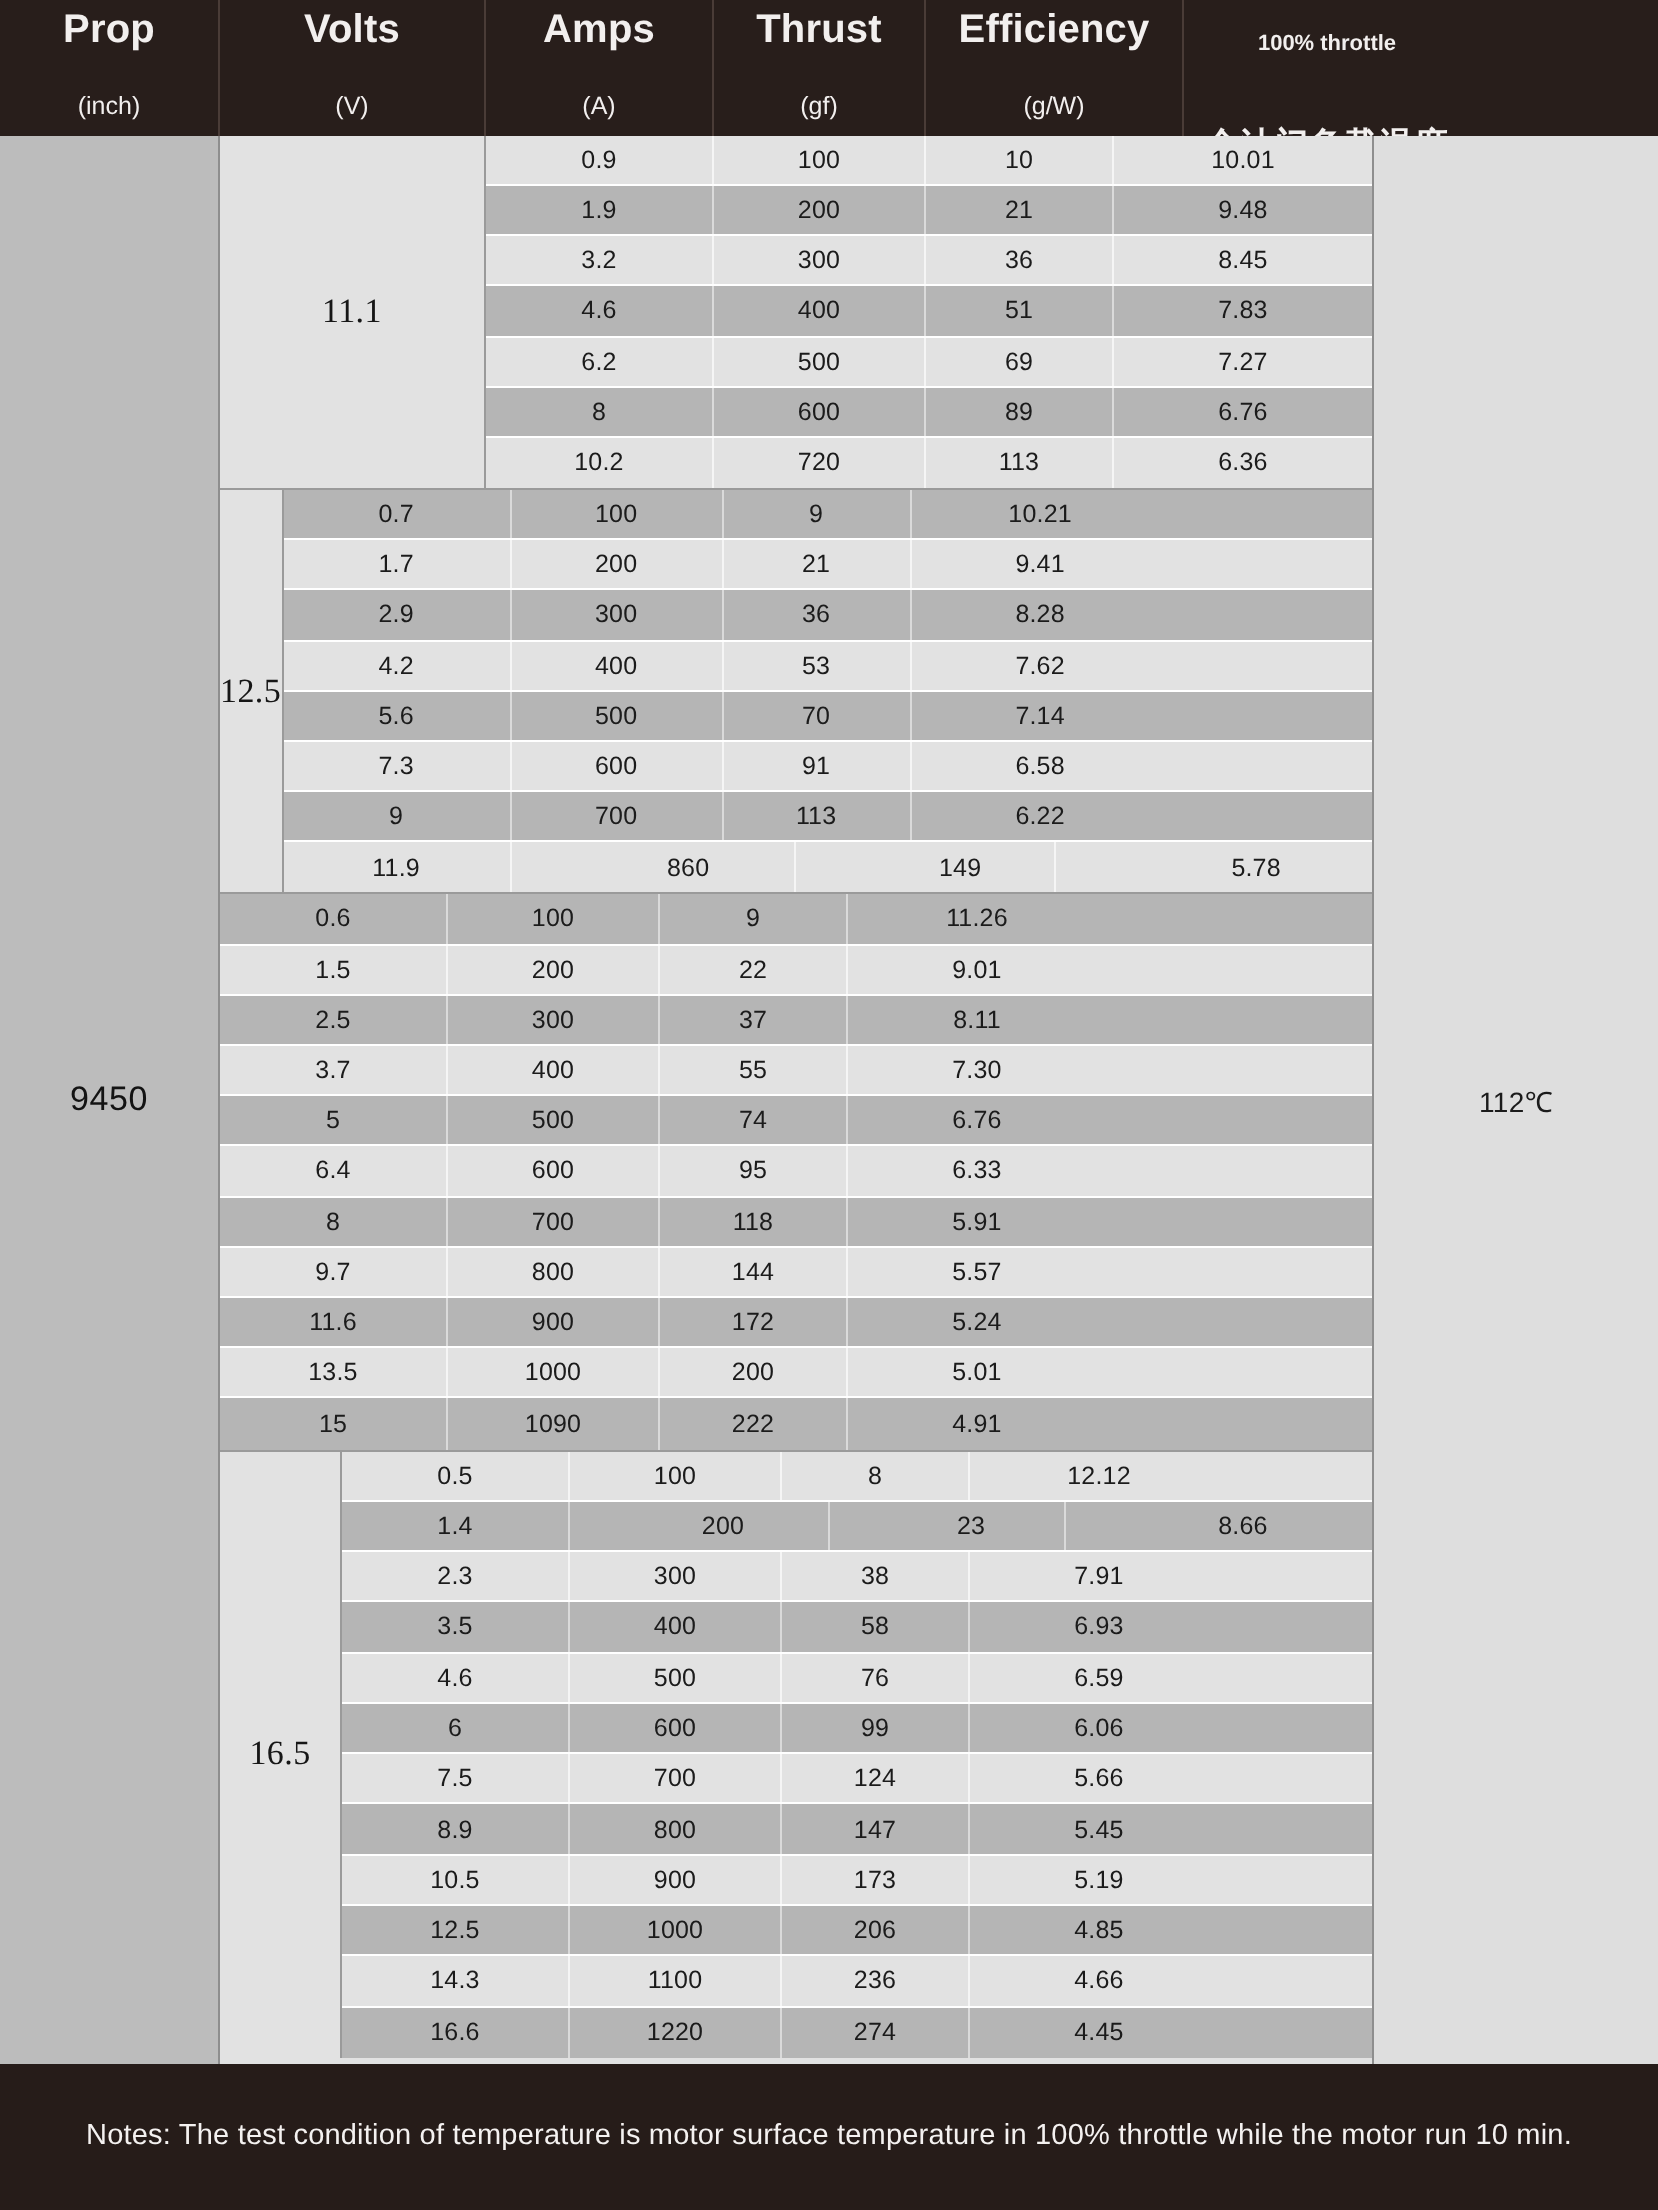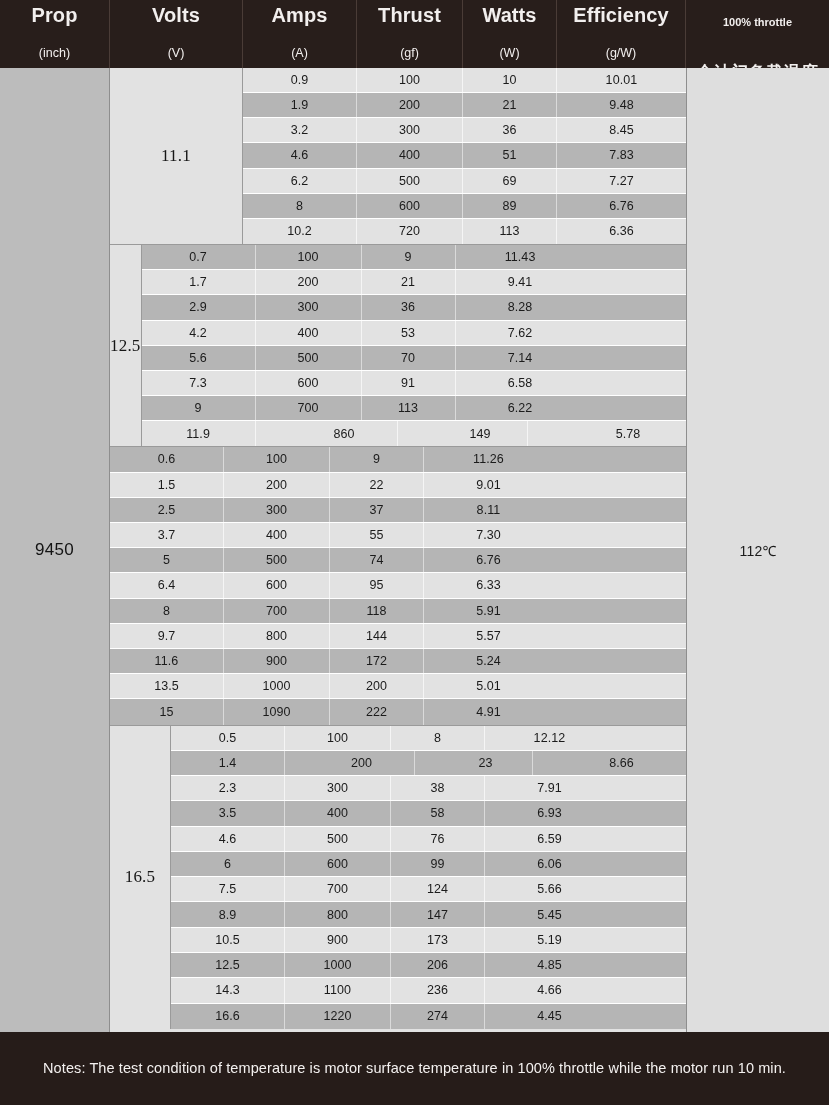--- a/index.html
+++ b/index.html
@@ -187,24 +187,20 @@
       <div class="unit">(V)</div>
     </div>
     <div class="th c-amps">
       <div class="main">Amps</div>
       <div class="unit">(A)</div>
     </div>
     <div class="th c-thrust">
       <div class="main">Thrust</div>
       <div class="unit">(gf)</div>
     </div>
-    <div class="th c-watts">
-      <div class="main">Watts</div>
-      <div class="unit">(W)</div>
-    </div>
     <div class="th c-eff">
       <div class="main">Efficiency</div>
       <div class="unit">(g/W)</div>
     </div>
     <div class="th c-temp temp">
       <div class="tline">Load temperature in</div>
       <div class="tline">100% throttle</div>
       <div class="tline cn">全油门负载温度</div>
     </div>
   </div>
@@ -259,21 +255,21 @@
             </div>
           </div>
         </div>
         <div class="vgroup" style="height: 202.316px;">
           <div class="volt-cell">12.5</div>
           <div class="rows">
             <div class="drow dark" style="height: 25.2895px;">
               <div class="cell amps">0.7</div>
               <div class="cell thrust">100</div>
               <div class="cell watts">9</div>
-              <div class="cell eff">11.43</div>
+              <div class="cell eff">10.21</div>
             </div>
             <div class="drow" style="height: 25.2895px;">
               <div class="cell amps">1.7</div>
               <div class="cell thrust">200</div>
               <div class="cell watts">21</div>
               <div class="cell eff">9.41</div>
             </div>
             <div class="drow dark" style="height: 25.2895px;">
               <div class="cell amps">2.9</div>
               <div class="cell thrust">300</div>

